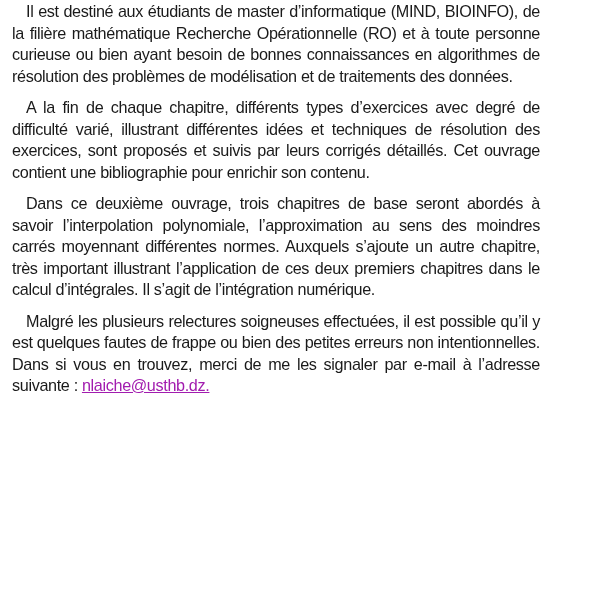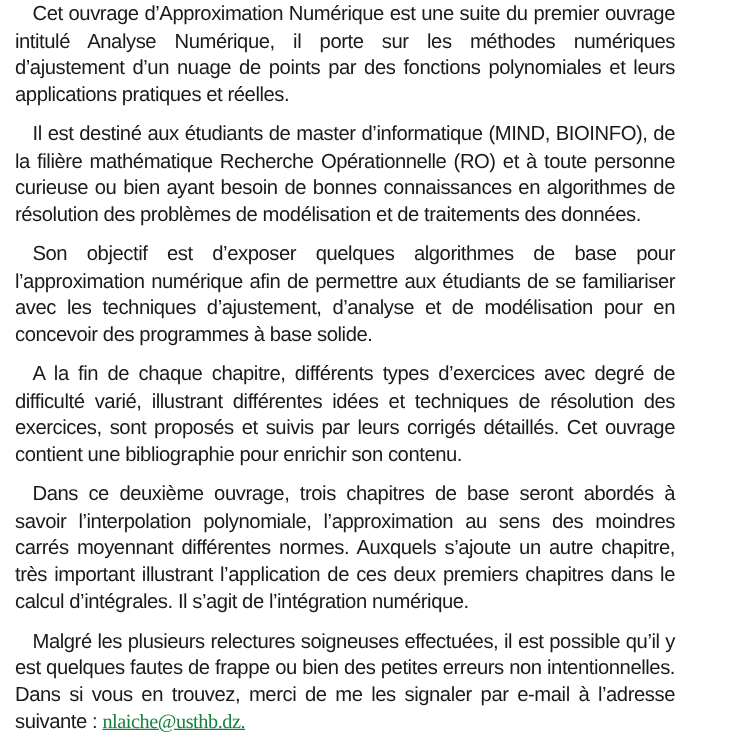--- a/index.html
+++ b/index.html
@@ -9,25 +9,23 @@
     font-family: "Liberation Sans", sans-serif;
     font-size: 16.2px; line-height: 21.5px; color: #1a1a1a;
     letter-spacing: -0.35px;
   }
   .para {
     margin: 0 0 10px 0;
     text-align: justify;
     text-indent: 14px;
     hyphens: none;
   }
-  .email { text-decoration: underline; color: #15803d; font-family: Liberation Serif, serif; }
+  .email { text-decoration: underline; color: #a21caf; }
 </style>
 </head>
 <body>
 
 <div class="page">
-  <p class="para">Cet ouvrage d’Approximation Numérique est une suite du premier ouvrage intitulé Analyse Numérique, il porte sur les méthodes numériques d’ajustement d’un nuage de points par des fonctions polynomiales et leurs applications pratiques et réelles.</p>
   <p class="para">Il est destiné aux étudiants de master d’informatique (MIND, BIOINFO), de la filière mathématique Recherche Opérationnelle (RO) et à toute personne curieuse ou bien ayant besoin de bonnes connaissances en algorithmes de résolution des problèmes de modélisation et de traitements des données.</p>
-  <p class="para">Son objectif est d’exposer quelques algorithmes de base pour l’approximation numérique afin de permettre aux étudiants de se familiariser avec les techniques d’ajustement, d’analyse et de modélisation pour en concevoir des programmes à base solide.</p>
   <p class="para">A la fin de chaque chapitre, différents types d’exercices avec degré de difficulté varié, illustrant différentes idées et techniques de résolution des exercices, sont proposés et suivis par leurs corrigés détaillés. Cet ouvrage contient une bibliographie pour enrichir son contenu.</p>
   <p class="para">Dans ce deuxième ouvrage, trois chapitres de base seront abordés à savoir l’interpolation polynomiale, l’approximation au sens des moindres carrés moyennant différentes normes. Auxquels s’ajoute un autre chapitre, très important illustrant l’application de ces deux premiers chapitres dans le calcul d’intégrales. Il s’agit de l’intégration numérique.</p>
   <p class="para"><span>Malgré les plusieurs relectures soigneuses effectuées, il est possible qu’il y est quelques fautes de frappe ou bien des petites erreurs non intentionnelles. Dans si vous en trouvez, merci de me les signaler par e-mail à l’adresse suivante : </span><span class="email">nlaiche@usthb.dz.</span></p>
 </div>
 
 </body></html>

